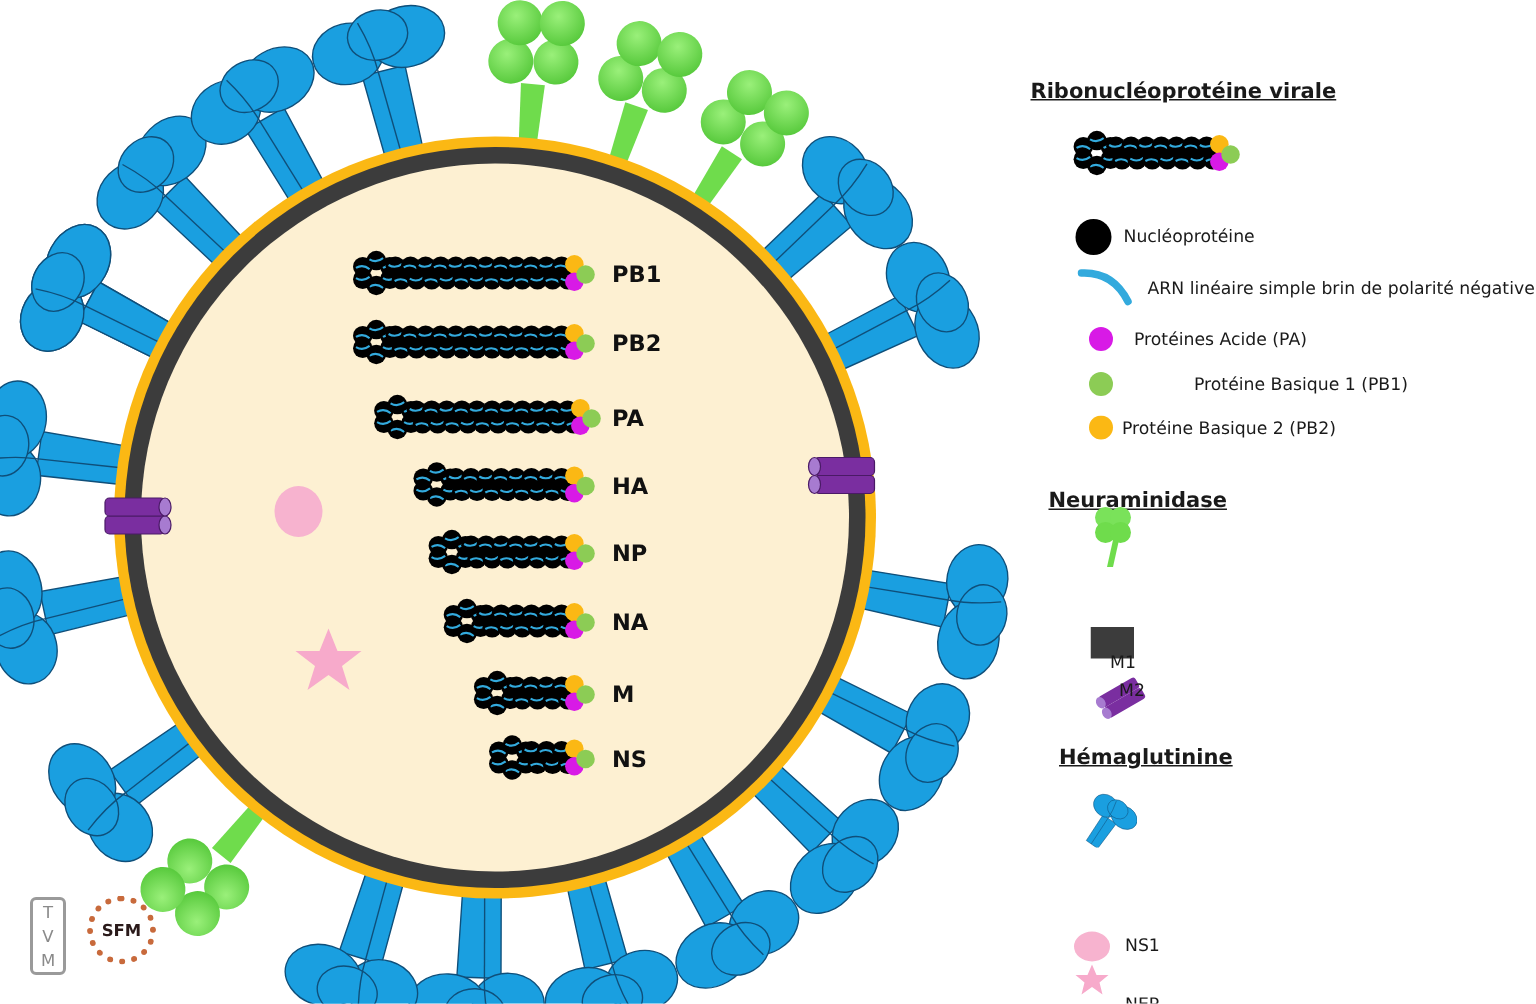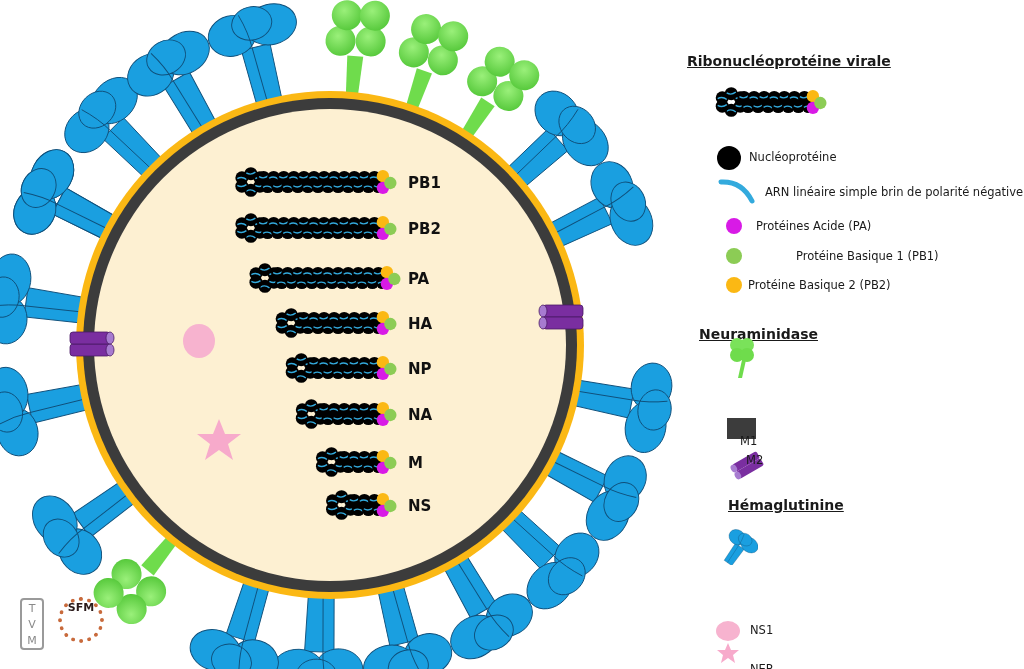--- a/index.html
+++ b/index.html
@@ -9,21 +9,21 @@
   .seg-label { font-family: "DejaVu Sans", sans-serif; font-weight: bold; font-size: 15px; fill: #111; }
   .legend { position: absolute; left: 0; top: 0; width: 860px; height: 669px; pointer-events: none; text-decoration: underline; }
   .lg-head { position: absolute; font-family: "DejaVu Sans", sans-serif; font-weight: bold; font-size: 14px;
              color: #1a1a1a; text-decoration: underline; white-space: nowrap; }
   .lg-text { position: absolute; font-family: "DejaVu Sans", sans-serif; font-size: 11.5px; color: #1a1a1a; white-space: nowrap; }
   .lg-icon { position: absolute; }
   .logo-tvm { position: absolute; left: 20px; top: 598px; width: 24px; height: 52px; border: 2px solid #9a9a9a;
               border-radius: 4px; box-sizing: border-box; display: flex; flex-direction: column; align-items: center;
               justify-content: space-around; font-family: "DejaVu Sans", sans-serif; font-size: 11px; color: #8a8a8a; line-height: 1; }
   .logo-sfm { position: absolute; left: 58px; top: 597px; width: 46px; height: 46px; border-radius: 50%;
-              border: 4px dotted #c86a3c; box-sizing: border-box; display: flex; justify-content: center;
+              border: 4px dotted #c86a3c; box-sizing: border-box; display: flex; align-items: center; justify-content: center;
               font-family: "DejaVu Sans", sans-serif; font-weight: bold; font-size: 11px; color: #2a1a1a; }
 </style>
 </head>
 <body>
 
 <svg id="virus" viewBox="0 0 680 669" xmlns="http://www.w3.org/2000/svg">
   <defs>
     <radialGradient id="naGrad" cx="0.4" cy="0.35" r="0.7">
       <stop offset="0" stop-color="#9af07a"></stop>
       <stop offset="1" stop-color="#55c83a"></stop>
@@ -626,21 +626,21 @@
   <svg class="lg-icon" style="left:728px;top:448px;" width="40" height="34">
     <g transform="translate(20,17) rotate(-30)">
       <rect x="-14" y="-8" width="28" height="8" rx="2" fill="#7a2ea0"></rect>
       <rect x="-14" y="0" width="28" height="8" rx="2" fill="#7a2ea0"></rect>
       <ellipse cx="-14" cy="-4" rx="3" ry="4" fill="#a77bd0"></ellipse>
       <ellipse cx="-14" cy="4" rx="3" ry="4" fill="#a77bd0"></ellipse>
     </g>
   </svg>
   <div class="lg-text" style="left:746px;top:453px;">M2</div>
 
-  <div class="lg-head" style="left:728px;top:497px;text-align:right;">Hémaglutinine</div>
+  <div class="lg-head" style="left:706px;top:497px;text-align:right;">Hémaglutinine</div>
   <svg class="lg-icon" style="left:714px;top:525px;" width="44" height="40">
     <g transform="translate(14,38) rotate(35) scale(0.33)">
       <use href="#ha-shape"></use>
     </g>
   </svg>
 
   <svg class="lg-icon" style="left:716px;top:620px;" width="26" height="22">
     <ellipse cx="12" cy="11" rx="12" ry="10" fill="#f7b3cf"></ellipse>
   </svg>
   <div class="lg-text" style="left:750px;top:623px;">NS1</div>

